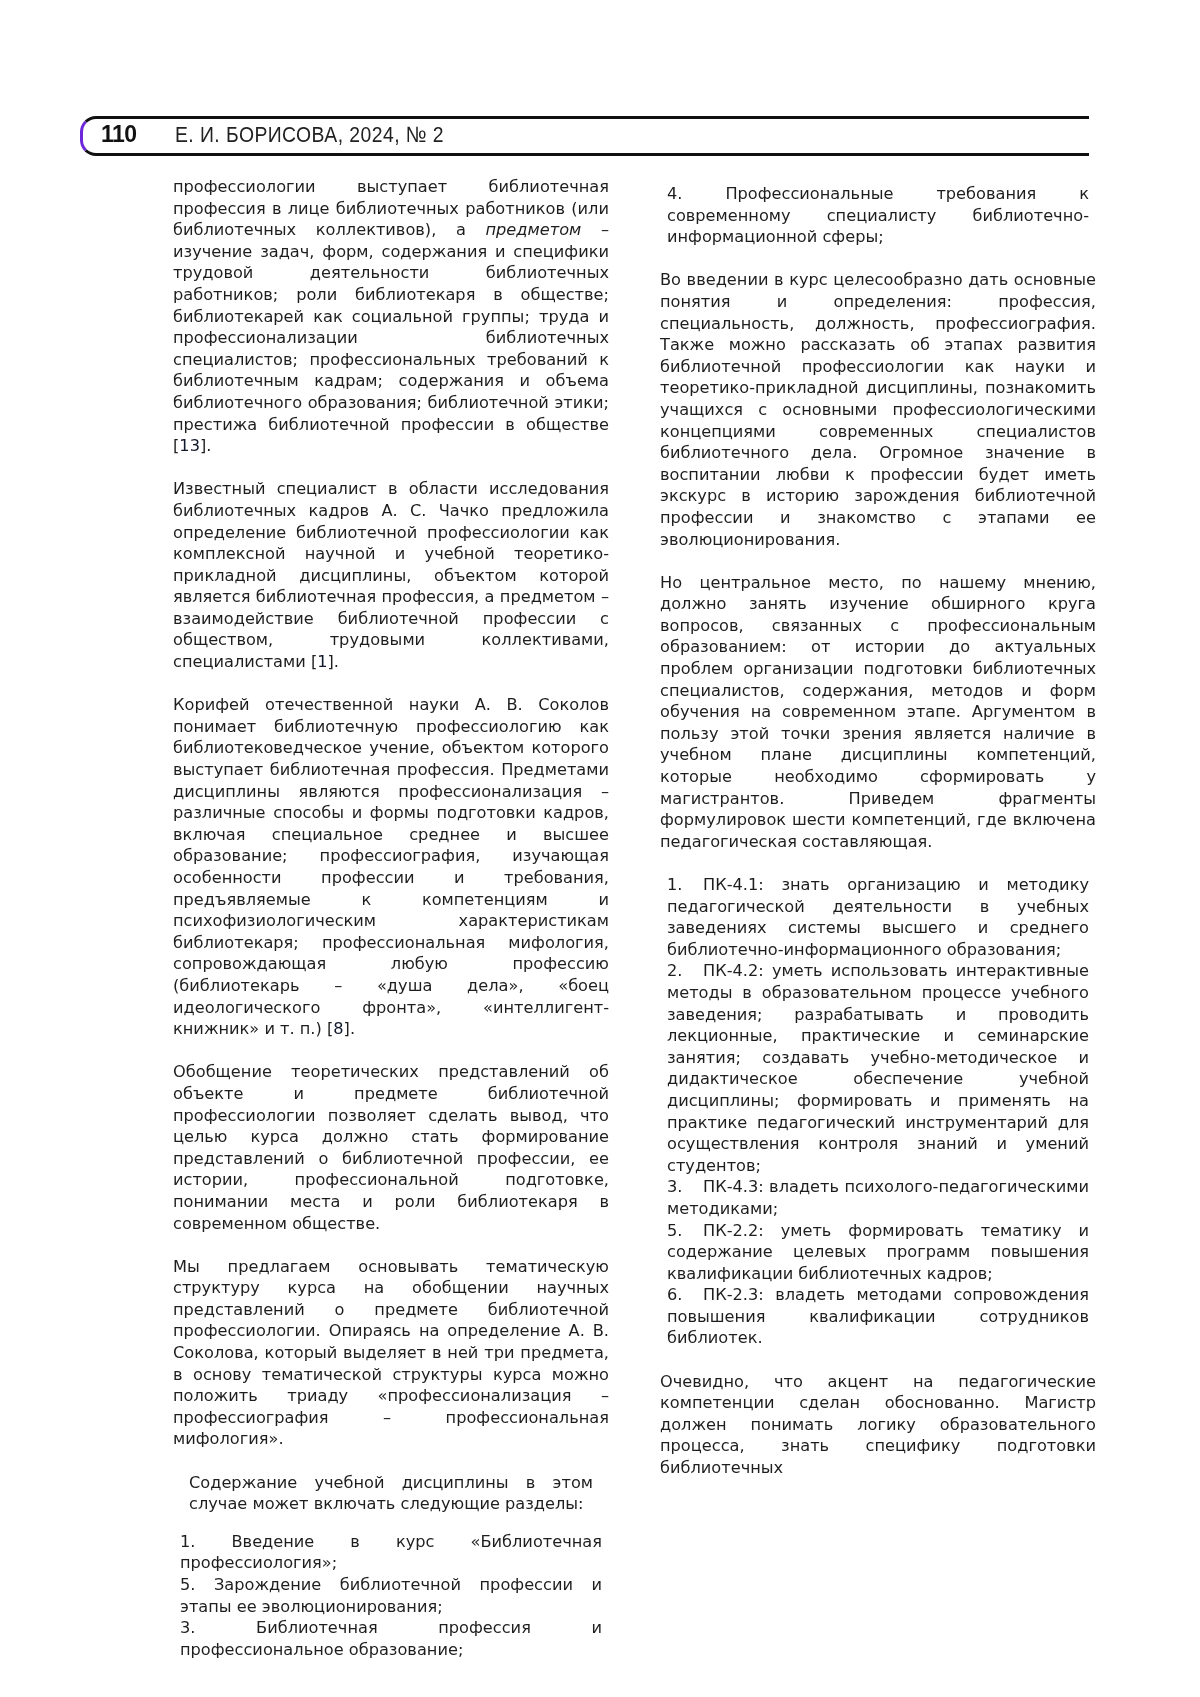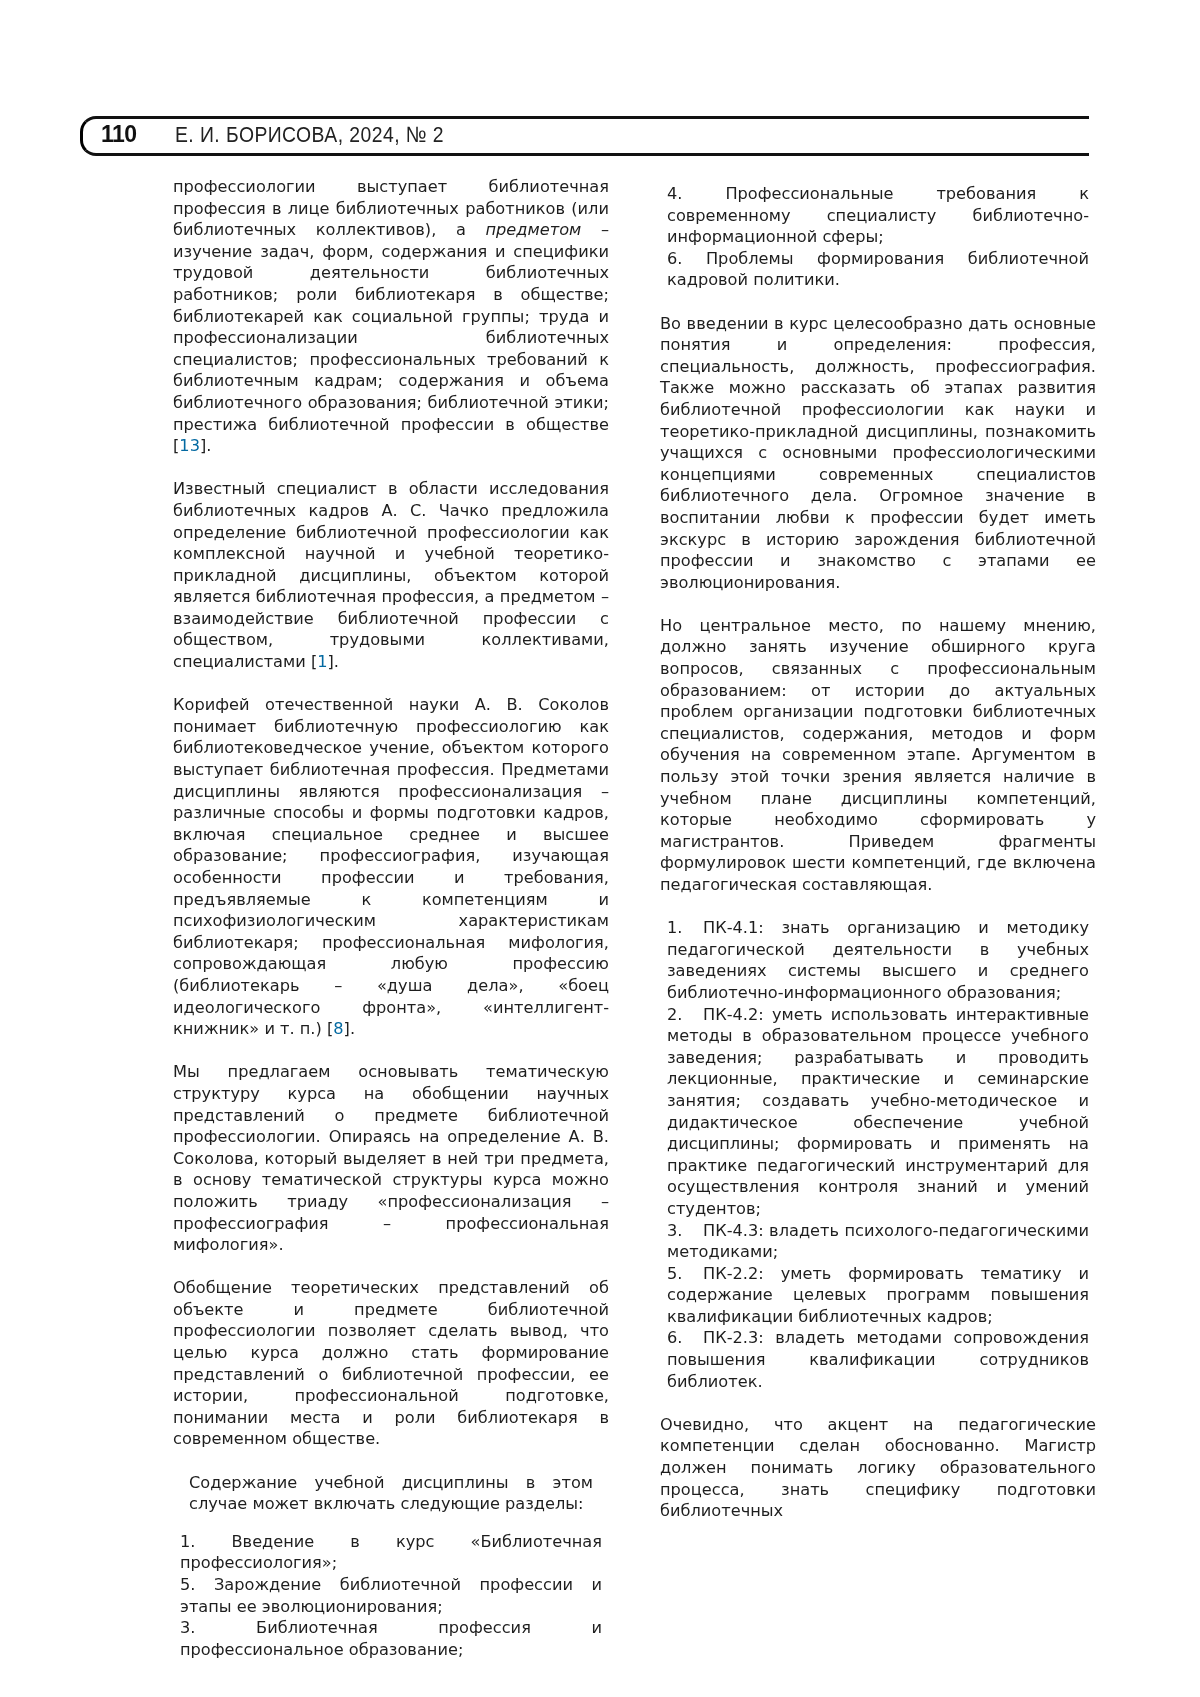--- a/index.html
+++ b/index.html
@@ -1,64 +1,63 @@
 <!DOCTYPE html>
 <html><head>
 <meta charset="utf-8">
 <style>
   html, body { margin:0; padding:0; background:#ffffff; }
   body { width:1200px; height:1697px; position:relative; overflow:hidden;
          font-family:"DejaVu Sans", sans-serif; color:#1e1e1e; }
   .header { position:absolute; left:80px; top:116px; width:1006px; height:34px;
             border-top:3px solid #111; border-bottom:3px solid #111;
-            border-left:3px solid #000000; border-radius:16px 0 0 16px; }
+            border-left:3px solid #6d28d9; border-radius:16px 0 0 16px; }
   .header .num { position:absolute; left:18px; top:2px; font-family:"Liberation Sans", sans-serif;
                  font-weight:bold; font-size:23px; letter-spacing:-0.5px; color:#111; }
   .header .run { position:absolute; left:92px; top:3px; font-family:"Liberation Sans", sans-serif;
                  font-size:22px; color:#222; letter-spacing:0.5px; transform:scaleX(0.88); transform-origin:left; }
   .col { position:absolute; top:176px; font-size:16.2px; line-height:21.6px; text-align:justify; }
   .col.left { left:173px; width:436px; }
   .col.right { left:660px; width:436px; }
   .col p { margin:0 0 21.6px 0; }
   .col p.tight { margin:16px; }
-  .ref { color:#0369a1; }
+  .ref { color:#0f172a; }
   .lst { margin:7px; }
   .lst .li { display:block; }
   .lst .tab { display:inline-block; width:36px; }
   em { font-style:italic; }
 </style>
 </head>
 <body>
 
 <div class="header">
   <span class="num">110</span>
   <span class="run">Е. И. БОРИСОВА, 2024, № 2</span>
 </div>
 
 <div class="col left">
   <p><span>профессиологии выступает библиотечная профессия в лице библиотечных работников (или библиотечных коллективов), а </span><em>предметом</em><span> – изучение задач, форм, содержания и специфики трудовой деятельности библиотечных работников; роли библиотекаря в обществе; библиотекарей как социальной группы; труда и профессионализации библиотечных специалистов; профессиональных требований к библиотечным кадрам; содержания и объема библиотечного образования; библиотечной этики; престижа библиотечной профессии в обществе [</span><span class="ref">13</span><span>].</span></p>
 
   <p><span>Известный специалист в области исследования библиотечных кадров А. С. Чачко предложила определение библиотечной профессиологии как комплексной научной и учебной теоретико-прикладной дисциплины, объектом которой является библиотечная профессия, а предметом – взаимодействие библиотечной профессии с обществом, трудовыми коллективами, специалистами [</span><span class="ref">1</span><span>].</span></p>
 
   <p><span>Корифей отечественной науки А. В. Соколов понимает библиотечную профессиологию как библиотековедческое учение, объектом которого выступает библиотечная профессия. Предметами дисциплины являются профессионализация – различные способы и формы подготовки кадров, включая специальное среднее и высшее образование; профессиография, изучающая особенности профессии и требования, предъявляемые к компетенциям и психофизиологическим характеристикам библиотекаря; профессиональная мифология, сопровождающая любую профессию (библиотекарь – «душа дела», «боец идеологического фронта», «интеллигент-книжник» и т. п.) [</span><span class="ref">8</span><span>].</span></p>
 
+  <p>Обобщение теоретических представлений об объекте и предмете библиотечной профессиологии позволяет сделать вывод, что целью курса должно стать формирование представлений о библиотечной профессии, ее истории, профессиональной подготовке, понимании места и роли библиотекаря в современном обществе.</p>
   <p>Мы предлагаем основывать тематическую структуру курса на обобщении научных представлений о предмете библиотечной профессиологии. Опираясь на определение А. В. Соколова, который выделяет в ней три предмета, в основу тематической структуры курса можно положить триаду «профессионализация – профессиография – профессиональная мифология».</p>
-  <p>Обобщение теоретических представлений об объекте и предмете библиотечной профессиологии позволяет сделать вывод, что целью курса должно стать формирование представлений о библиотечной профессии, ее истории, профессиональной подготовке, понимании места и роли библиотекаря в современном обществе.</p>
   <p class="tight">Содержание учебной дисциплины в этом случае может включать следующие разделы:</p>
   <div class="lst">
     <span class="li">1. Введение в курс «Библиотечная профессиология»;</span>
     <span class="li">5. Зарождение библиотечной профессии и этапы ее эволюционирования;</span>
     <span class="li">3. Библиотечная профессия и профессиональное образование;</span>
   </div>
 </div>
 
 <div class="col right">
   <div class="lst" style="margin-bottom:21.6px">
     <span class="li">4. Профессиональные требования к современному специалисту библиотечно-информационной сферы;</span>
-    <span class="li">6. Проблемы формирования библиотечной кадровой политики.</span>
   </div>
   <p>Во введении в курс целесообразно дать основные понятия и определения: профессия, специальность, должность, профессиография. Также можно рассказать об этапах развития библиотечной профессиологии как науки и теоретико-прикладной дисциплины, познакомить учащихся с основными профессиологическими концепциями современных специалистов библиотечного дела. Огромное значение в воспитании любви к профессии будет иметь экскурс в историю зарождения библиотечной профессии и знакомство с этапами ее эволюционирования.</p>
   <p>Но центральное место, по нашему мнению, должно занять изучение обширного круга вопросов, связанных с профессиональным образованием: от истории до актуальных проблем организации подготовки библиотечных специалистов, содержания, методов и форм обучения на современном этапе. Аргументом в пользу этой точки зрения является наличие в учебном плане дисциплины компетенций, которые необходимо сформировать у магистрантов. Приведем фрагменты формулировок шести компетенций, где включена педагогическая составляющая.</p>
   <div class="lst" style="margin-bottom:21.6px">
     <span class="li"><span class="tab">1.</span><span>ПК-4.1: знать организацию и методику педагогической деятельности в учебных заведениях системы высшего и среднего библиотечно-информационного образования;</span></span>
     <span class="li"><span class="tab">2.</span><span>ПК-4.2: уметь использовать интерактивные методы в образовательном процессе учебного заведения; разрабатывать и проводить лекционные, практические и семинарские занятия; создавать учебно-методическое и дидактическое обеспечение учебной дисциплины; формировать и применять на практике педагогический инструментарий для осуществления контроля знаний и умений студентов;</span></span>
     <span class="li"><span class="tab">3.</span><span>ПК-4.3: владеть психолого-педагогическими методиками;</span></span>
     <span class="li"><span class="tab">5.</span><span>ПК-2.2: уметь формировать тематику и содержание целевых программ повышения квалификации библиотечных кадров;</span></span>
     <span class="li"><span class="tab">6.</span><span>ПК-2.3: владеть методами сопровождения повышения квалификации сотрудников библиотек.</span></span>
   </div>

